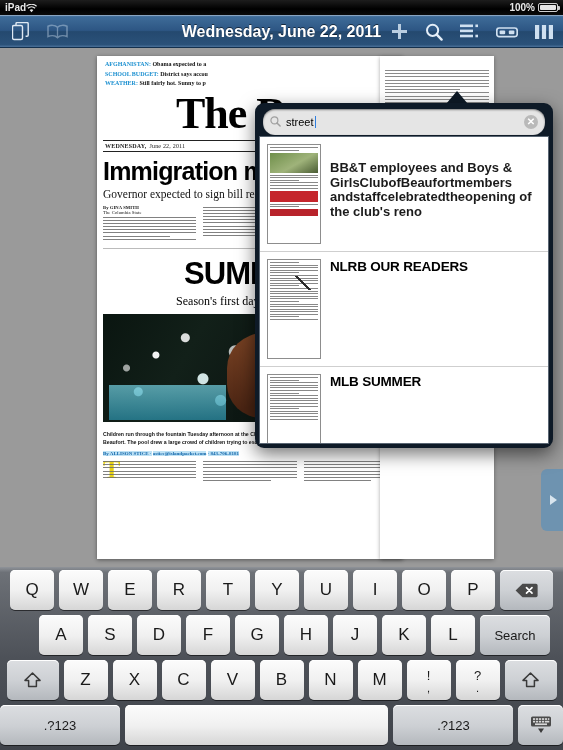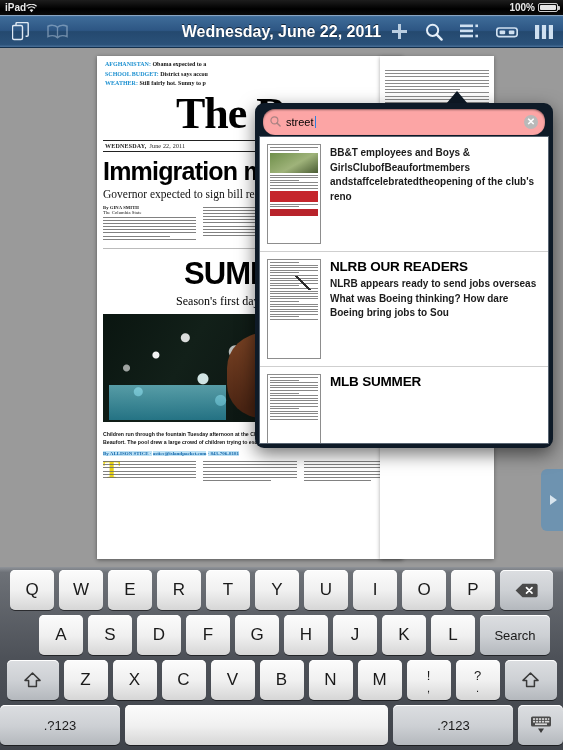--- a/index.html
+++ b/index.html
@@ -130,21 +130,21 @@
   #popover-arrow{
     position:absolute; left:446px; top:43px; width:0;height:0;
     border-left:11px solid transparent; border-right:11px solid transparent;
     border-bottom:13px solid #0e1a27;
   }
   #search-bar{
     height:29px; background:#0e1a27; display:flex; align-items:center;
     padding:0 4px;
   }
   #search-field{
-    flex:1; height:26px; background:#fca5a5; border-radius:12px;
+    flex:1; height:26px; background:#e5e5e5; border-radius:12px;
     display:flex; align-items:center; padding:0 7px;
     box-shadow:inset 0 1px 2px rgba(0,0,0,.45);
   }
   #search-field .mag{ margin-right:5px; opacity:.55;}
   #search-text{ font-size:11px; color:#000; flex:1; white-space:nowrap; }
   #caret{ display:inline-block; width:1px; height:12px; background:#2f7fe0; vertical-align:-2px; margin-left:1px;}
   #clear-btn{ width:14px;height:14px;border-radius:50%; background:#b9b9b9; color:#fff;
     font-size:10px; line-height:14px; text-align:center; font-weight:bold; flex:none;}
   #results{
     height:308px; background:#fff; overflow:hidden;
@@ -160,21 +160,21 @@
     padding:2px; position:relative; overflow:hidden;
   }
   .thumb .tl{ display:block; height:1px; background:#888; margin-bottom:1.6px; }
   .thumb .tl.s{ width:60%; }
   .thumb .timg{ height:20px; background:linear-gradient(150deg,#6f8f4a,#9fb37a 55%,#4a5c33); margin:2px 0;}
   .thumb .tad{ height:11px; background:#c5252c; margin:2px 0;}
   .thumb .tad2{ height:7px; background:#b8232b; margin:2px 0;}
   .thumb .tpen{ position:absolute; right:4px; top:16px; width:26px;height:14px;
     background:linear-gradient(45deg,transparent 46%,#2a2a2a 47% 53%, transparent 54%);}
   .r-title{ font-size:13.5px; font-weight:bold; color:#000; line-height:16px; letter-spacing:-.2px;}
-  .r-sub{ font-size:10px; font-weight:bold; color:#1b1b1b; line-height:14.5px; margin-top:2px;}
+  .r-sub{ font-size:13px; font-weight:bold; color:#1b1b1b; line-height:14.5px; margin-top:17px;}
   .r-body{ flex:1; min-width:0; }
 
   
   #keyboard{
     position:absolute; bottom:0; left:0; width:563px; height:183px;
     background:linear-gradient(180deg,#8f9399 0%, #6d7177 3%, #4d5158 50%, #3f434a 100%);
     padding-top:3px;
   }
   .krow{ display:flex; justify-content:center; gap:5px; margin-bottom:5px; }
   .key{
@@ -584,21 +584,20 @@
             <span class="tl"></span>
           <span class="tl"></span>
             <span class="tl"></span>
             <span class="tl"></span>
           <span class="tl"></span>
             <span class="tl s"></span>
             <span class="tl"></span>
         </div>
         <div class="r-body">
           <div class="r-title">NLRB OUR READERS</div>
-          <div class="r-sub">NLRB appears ready to send jobs overseas What was Boeing thinking? How dare Boeing bring jobs to Sou</div>
         </div>
       </div>
 
       <div class="result">
         <div class="thumb" style="height:70px;">
           <span class="tl"></span>
             <span class="tl s"></span>
           <span class="tl"></span>
             <span class="tl"></span>
             <span class="tl"></span>

